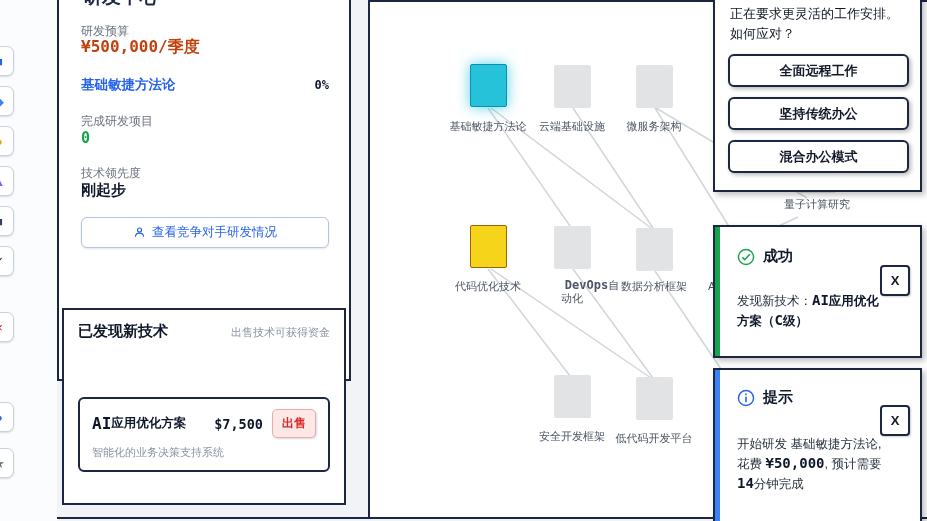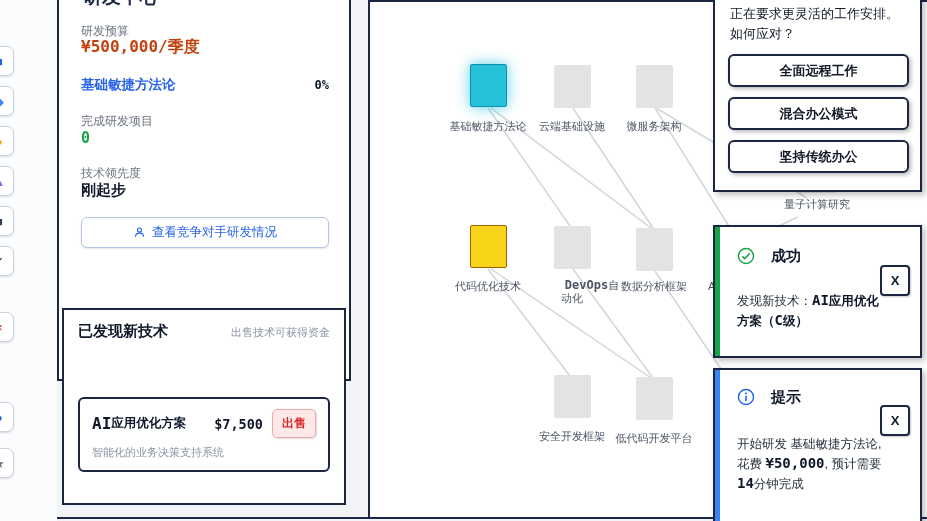--- a/index.html
+++ b/index.html
@@ -80,21 +80,21 @@
              color:#111827; box-shadow:2px 2px 4px rgba(0,0,0,.28); cursor:pointer;
              font-family:"Liberation Sans", sans-serif; }
 
   .toast { position:absolute; left:713px; width:209px; background:#fff;
            border:2px solid var(--navy,#1b2742); z-index:6; box-shadow:3px 3px 6px rgba(0,0,0,.25); }
   .toast.success { top:225px; height:133px; }
   .toast.tip { top:368px; height:160px; }
   .accent { position:absolute; left:0; top:0; bottom:0; width:5px; }
   .success .accent { background:var(--green,#16a34a); }
   .tip .accent { background:#3b82f6; }
-  .toast-head { display:flex; align-items:flex-start; gap:16px; padding:20px 12px 0 22px; }
+  .toast-head { display:flex; align-items:flex-end; gap:8px; padding:20px 12px 0 22px; }
   .tip .toast-head { padding-top:18px; }
   .toast-title { font-size:15px; font-weight:700; color:#0f172a; }
   .toast-close { position:absolute; right:10px; top:38px; width:30px; height:31px; background:#fff;
                  border:2px solid var(--navy,#1b2742); border-radius:4px; font-size:13px; font-weight:700;
                  color:#111827; display:flex; align-items:center; justify-content:center;
                  box-shadow:1px 1px 2px rgba(0,0,0,.2); cursor:pointer;
                  font-family:"Liberation Sans", sans-serif; }
   .tip .toast-close { top:35px; }
   .toast-msg { margin:25px 40px 0 22px; font-size:12.5px; line-height:19px; color:#1f2937; }
   .success .toast-msg { width:152px; }
@@ -229,22 +229,22 @@
     <div class="node locked" style="left:184px;top:373px"></div>
     <div class="node-label" style="left:154px;top:428px">安全开发框架</div>
 
     <div class="node locked" style="left:266px;top:375px"></div>
     <div class="node-label" style="left:236px;top:430px">低代码开发平台</div>
   </section>
 
   <section class="event-dialog">
     <div class="event-msg">正在要求更灵活的工作安排。如何应对？</div>
     <button class="opt-btn">全面远程工作</button>
+    <button class="opt-btn">坚持传统办公</button>
     <button class="opt-btn">混合办公模式</button>
-    <button class="opt-btn">坚持传统办公</button>
   </section>
 
   <section class="toast success">
     <div class="accent"></div>
     <div class="toast-head">
       <svg width="18" height="18" viewBox="0 0 20 20">
         <circle cx="10" cy="10" r="8.4" fill="none" stroke="#16a34a" stroke-width="1.6"></circle>
         <path d="M6 10.4l2.6 2.6L14.2 7" fill="none" stroke="#16a34a" stroke-width="1.8"></path>
       </svg>
       <span class="toast-title">成功</span>

